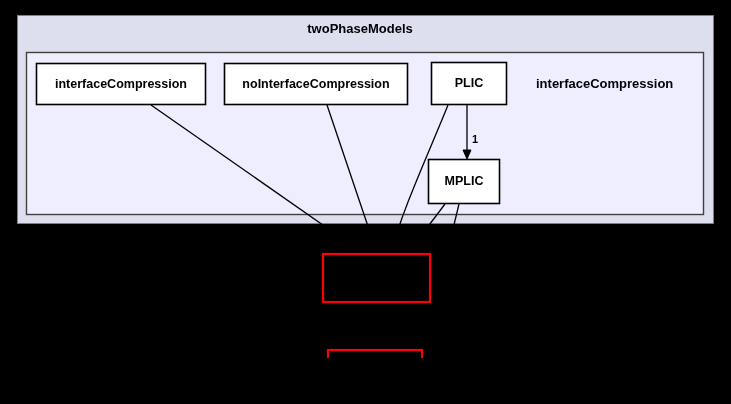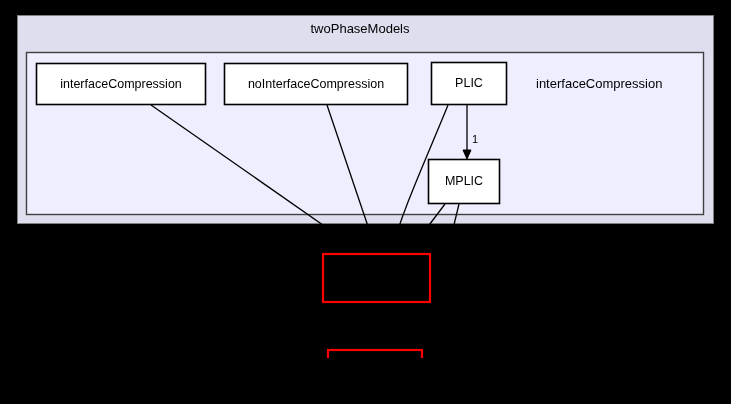--- a/index.html
+++ b/index.html
@@ -9,20 +9,21 @@
   }
   body {
     font-family: "Liberation Sans", sans-serif;
   }
   #page {
     position: relative;
     width: 731px;
     height: 358px;
     background: #000000;
     overflow: hidden;
+    font-weight: bold;
   }
   #graph-svg {
     position: absolute;
     left: 0;
     top: 0;
     width: 731px;
     height: 404px;
   }
   .cluster-outer-rect {
     fill: #dddeee;

